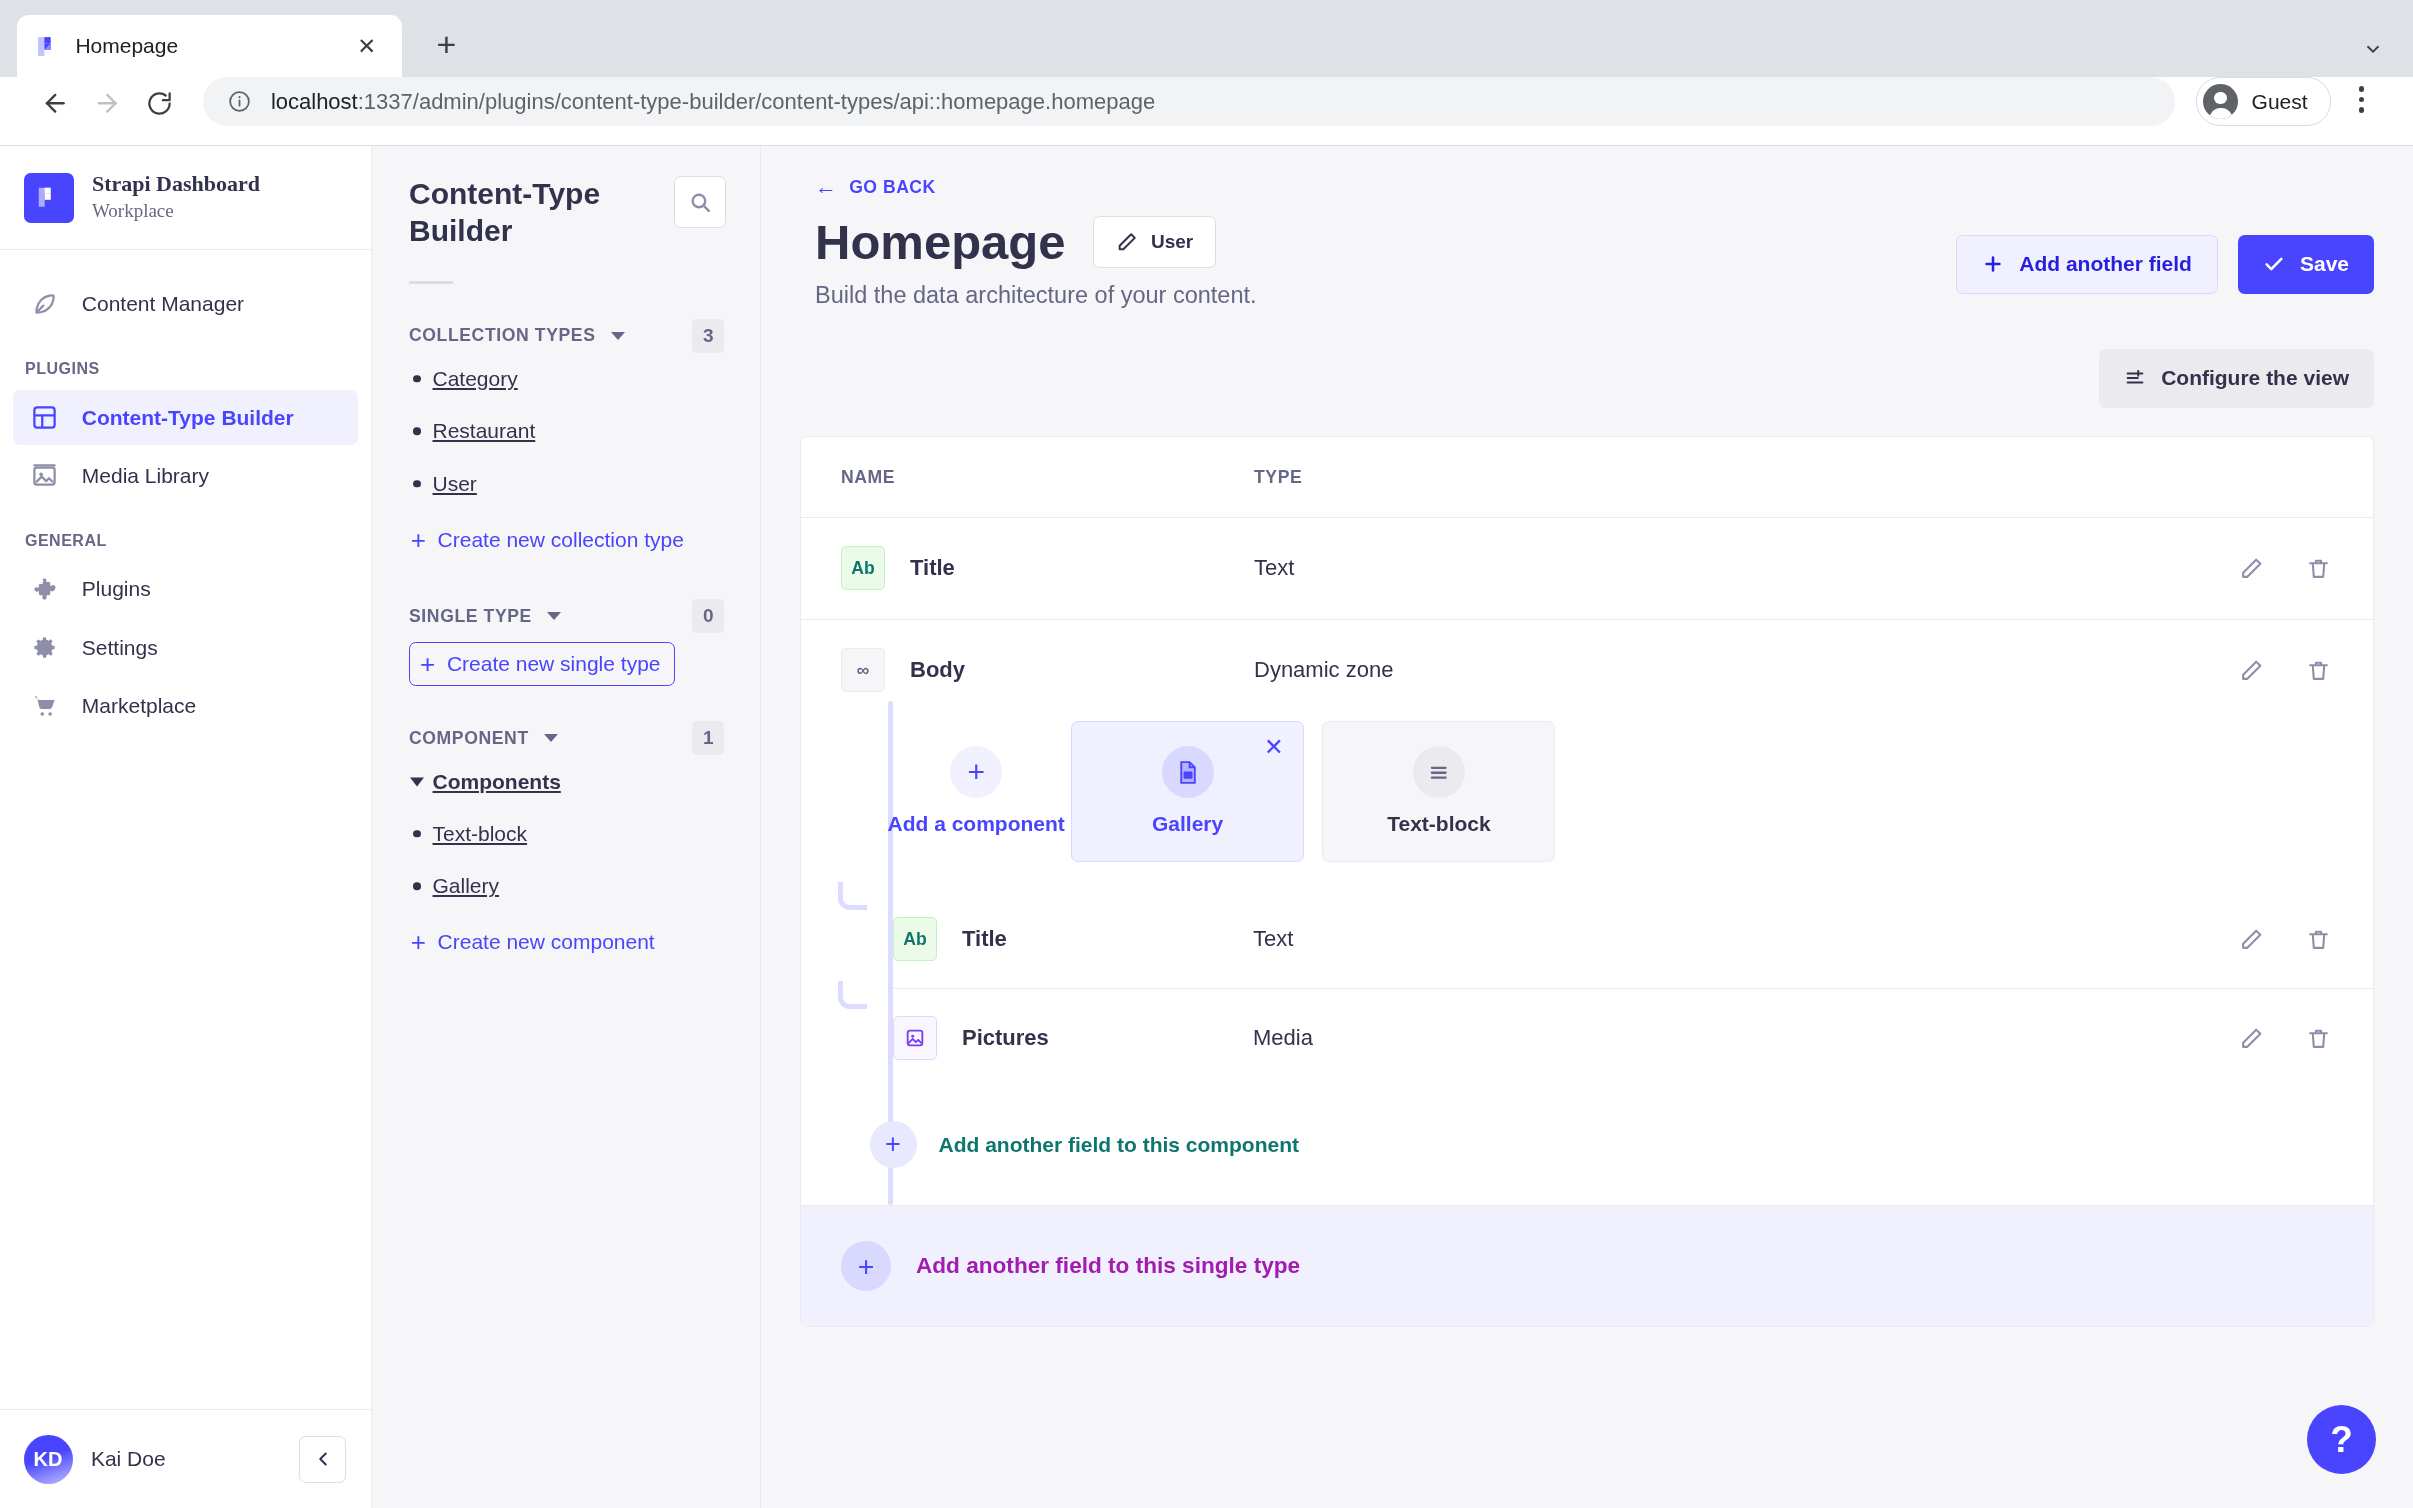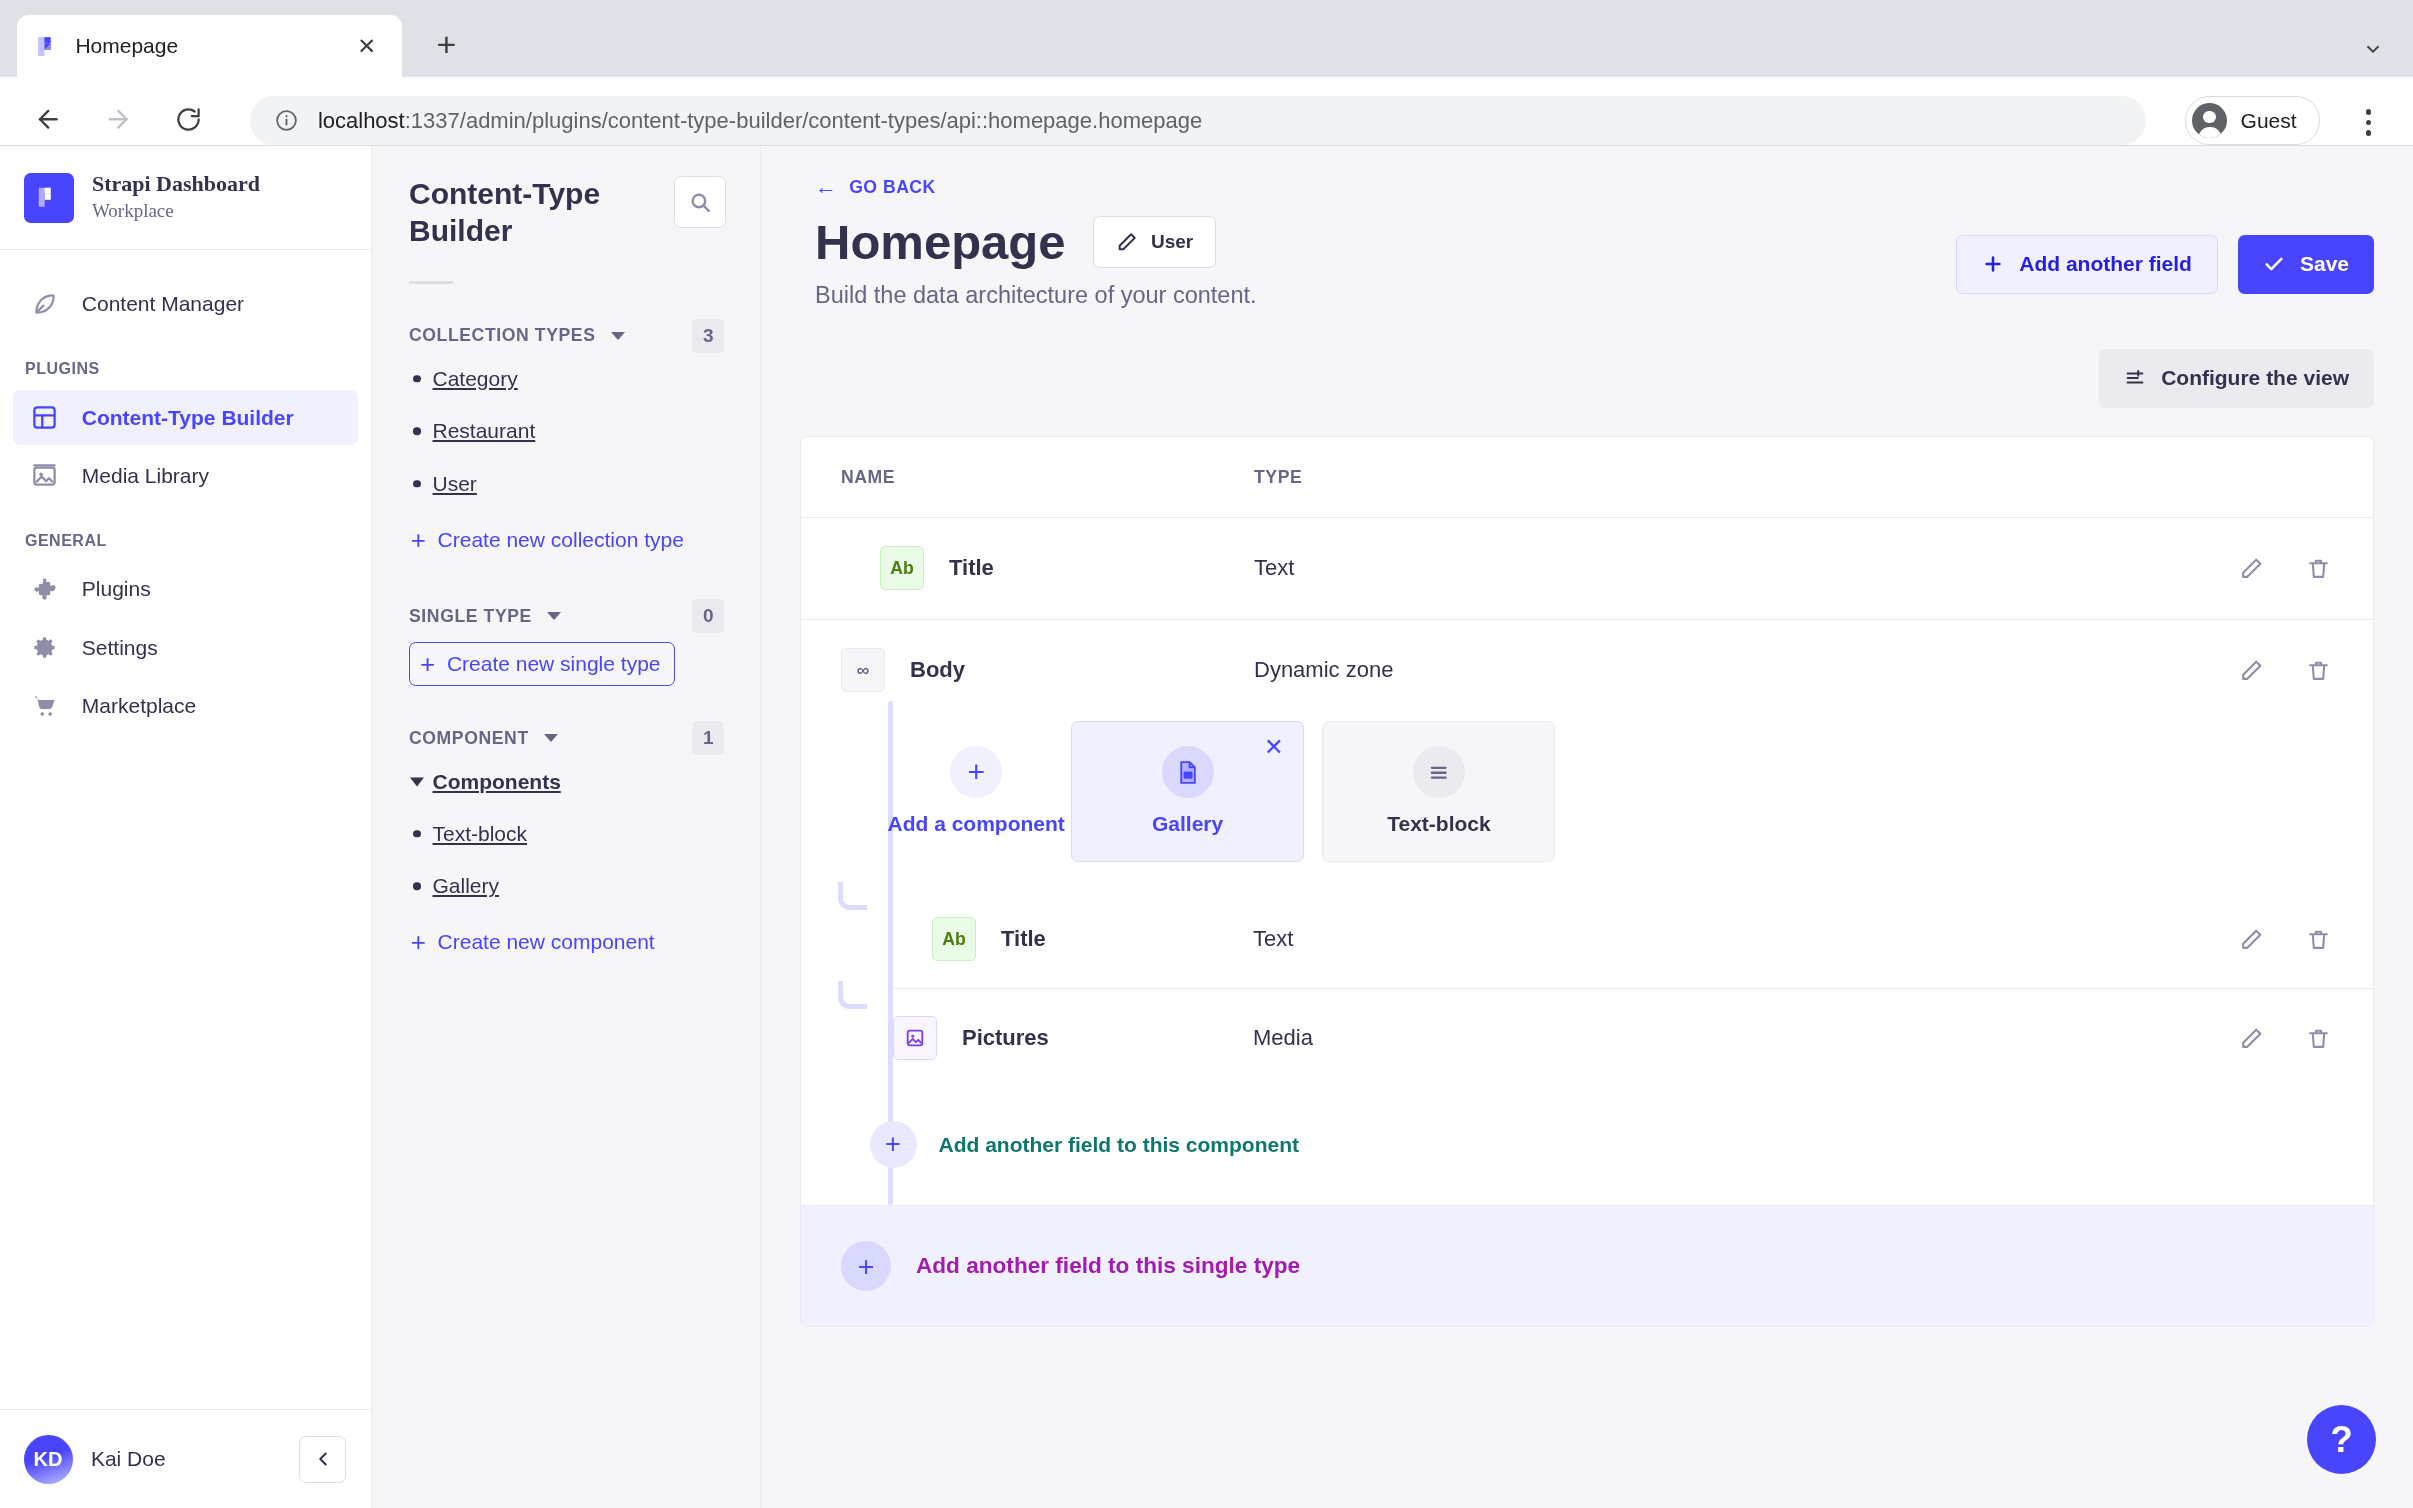--- a/index.html
+++ b/index.html
@@ -66,25 +66,24 @@
   .chev-down {
     width: 37px; height: 37px;
     display: flex; align-items: center; justify-content: center;
     color: #3c4043;
   }
 
   .browser-toolbar {
     height: 69px;
     background: #ffffff;
     display: flex;
-    align-items: flex-end;
-    padding: 0 22px;
+    align-items: flex-start;
+    padding: 0 29px;
     flex: 0 0 auto;
     border-bottom: 0.8px solid #dadce0;
-    gap: 18px;
   }
   .nav-btn {
     width: 52px; height: 52px;
     display: flex; align-items: center; justify-content: center;
     border-radius: 50%;
     color: #3c4043;
     flex: 0 0 auto;
   }
   .nav-btn.disabled { color: #bdc1c6; }
   .omnibox {
@@ -387,21 +386,21 @@
   .row td.cell-name { padding-left: 40px; }
   .name-cell { display: flex; align-items: center; }
   .type-badge {
     width: 44px; height: 44px;
     border-radius: 5px;
     display: flex; align-items: center; justify-content: center;
     font-size: 17.6px; font-weight: 700;
     margin-right: 25px;
     flex: 0 0 auto;
   }
-  .badge-text { background: #eafbe7; border: 0.8px solid #c6f0c2; color: #4d7c0f; margin-left: 39px; }
+  .badge-text { background: #eafbe7; border: 0.8px solid #c6f0c2; color: #0f766e; }
   .badge-dz   { background: #f6f6f9; border: 0.8px solid #eaeaef; color: #666687; }
   .badge-media{ background: #f9f6ff; border: 0.8px solid #e0d8fc; color: #7b3cf0; }
   .f-name { font-size: 22px; font-weight: 700; color: #32324d; }
   .f-type { font-size: 22px; color: #32324d; }
   .row-actions { display: flex; align-items: center; justify-content: flex-end; padding-right: 40px; gap: 37px; color: #8e8ea9; }
   .icon-btn { display: flex; align-items: center; justify-content: center; width: 30px; height: 30px; }
 
   
   .dz-wrap { position: relative; padding: 0 0 0 0; }
   .dz-body { position: relative; padding-left: 92px; }

